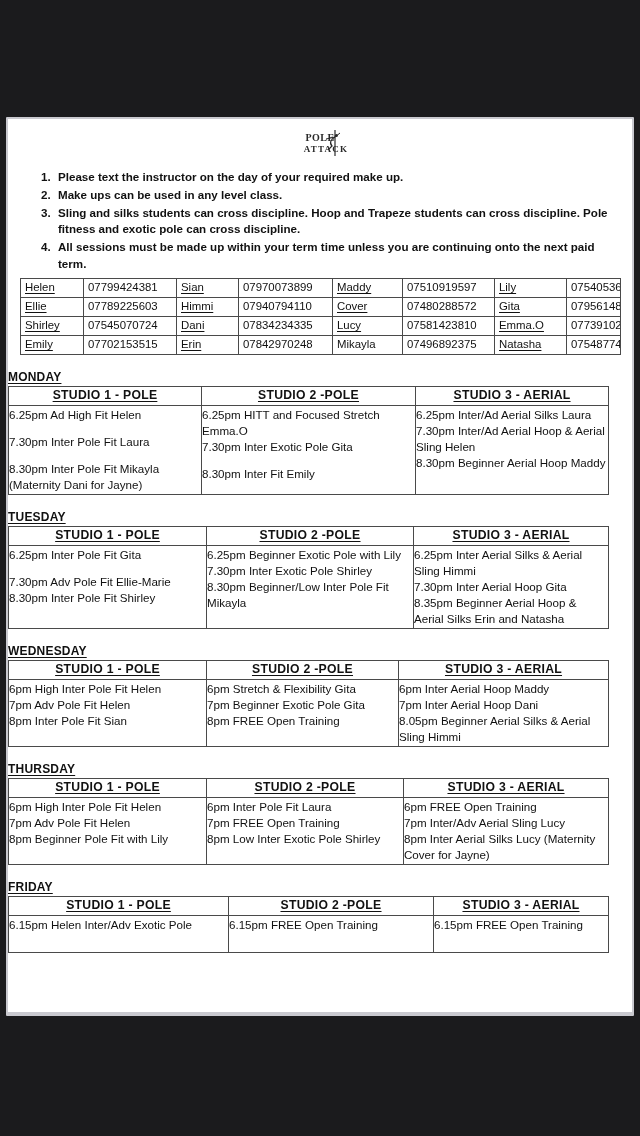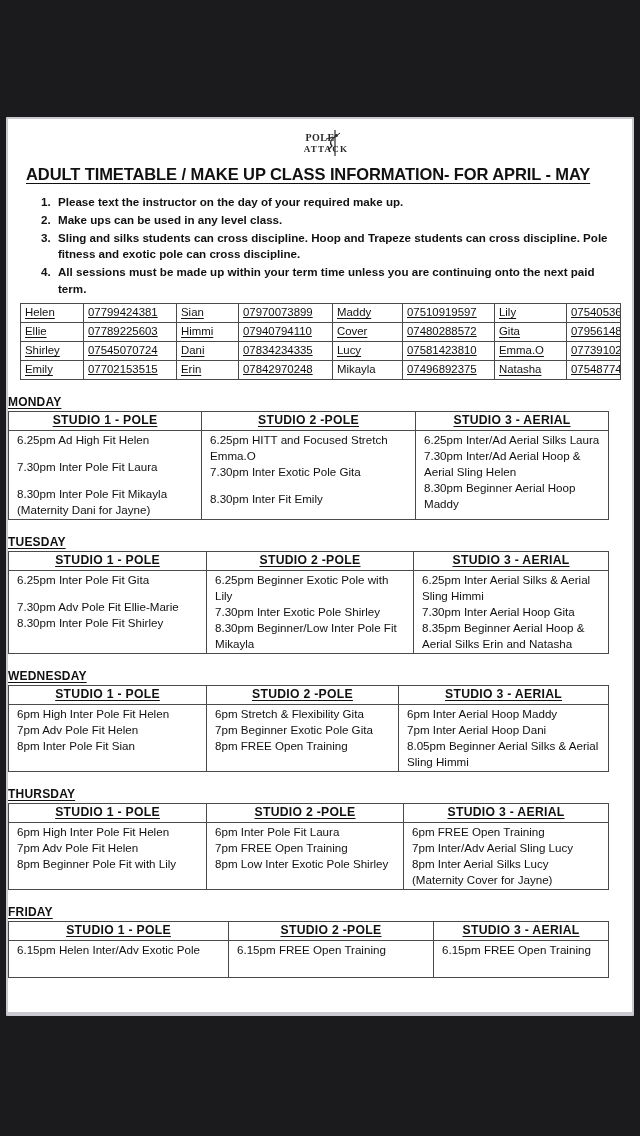--- a/index.html
+++ b/index.html
@@ -124,21 +124,20 @@
     color: #111;
   }
   table.contacts td {
     border: 1px solid #4a4a4a;
     padding: 1px 4px;
     height: 16px;
     line-height: 15px;
     vertical-align: middle;
     overflow: hidden;
     white-space: nowrap;
-    text-decoration: underline;
   }
   table.contacts td.nm {
     font-weight: 400;
     text-decoration: underline;
     text-underline-offset: 2px;
   }
   table.contacts td.nm.nounder {
     text-decoration: none;
     margin-top: 6px;
   }
@@ -164,21 +163,21 @@
   table.sched {
     border-collapse: collapse;
     width: 600px;
     table-layout: fixed;
     color: #111;
   }
   table.sched th,
   table.sched td {
     border: 1px solid #4a4a4a;
     vertical-align: top;
-    padding: 1px 8px;
+    padding: 1px 0;
   }
   table.sched th {
     font-size: 12.2px;
     font-weight: 700;
     text-align: center;
     text-decoration: underline;
     text-underline-offset: 2px;
     letter-spacing: 0.3px;
     height: 16px;
     line-height: 15px;
@@ -212,21 +211,20 @@
           <span class="logo-bottom">ATTACK</span>
           <svg class="logo-mark" viewBox="0 0 18 26">
             <line x1="11" y1="0" x2="11" y2="26" stroke="#2a2a2a" stroke-width="1.2"></line>
             <path d="M2 9 L11 7 L16 3" stroke="#2a2a2a" stroke-width="1" fill="none"></path>
             <path d="M11 7 C7 9, 5 13, 8 16 L4 20" stroke="#2a2a2a" stroke-width="1.2" fill="none"></path>
             <circle cx="12.4" cy="5.6" r="1.5" fill="#2a2a2a"></circle>
           </svg>
         </div>
       </div>
 
-      <div class="title">ADULT TIMETABLE / MAKE UP CLASS INFORMATION- FOR APRIL - MAY</div>
 
       <ol class="rules">
         <li>Please text the instructor on the day of your required make up.</li>
         <li>Make ups can be used in any level class.</li>
         <li>Sling and silks students can cross discipline. Hoop and Trapeze students can cross discipline. Pole fitness and exotic pole can cross discipline.</li>
         <li>All sessions must be made up within your term time unless you are continuing onto the next paid term.</li>
       </ol>
 
       <table class="contacts">
         <colgroup>

